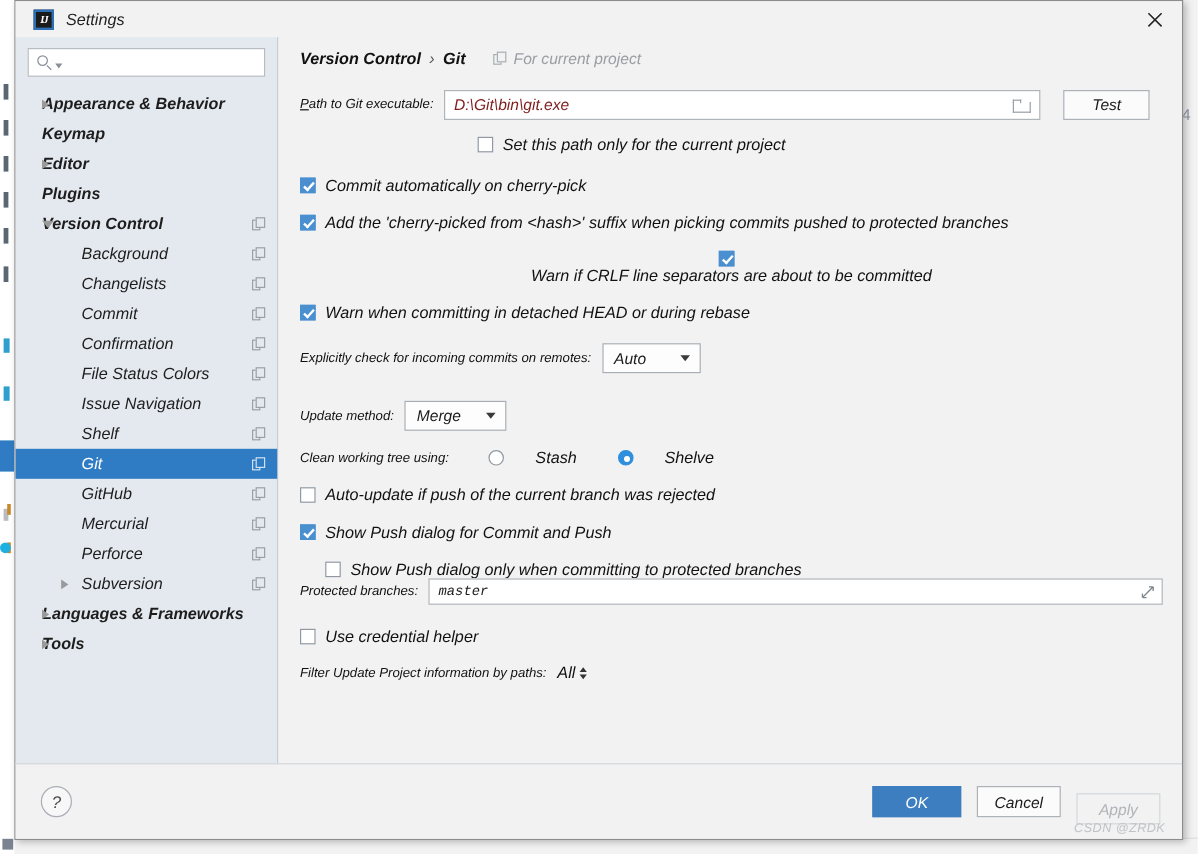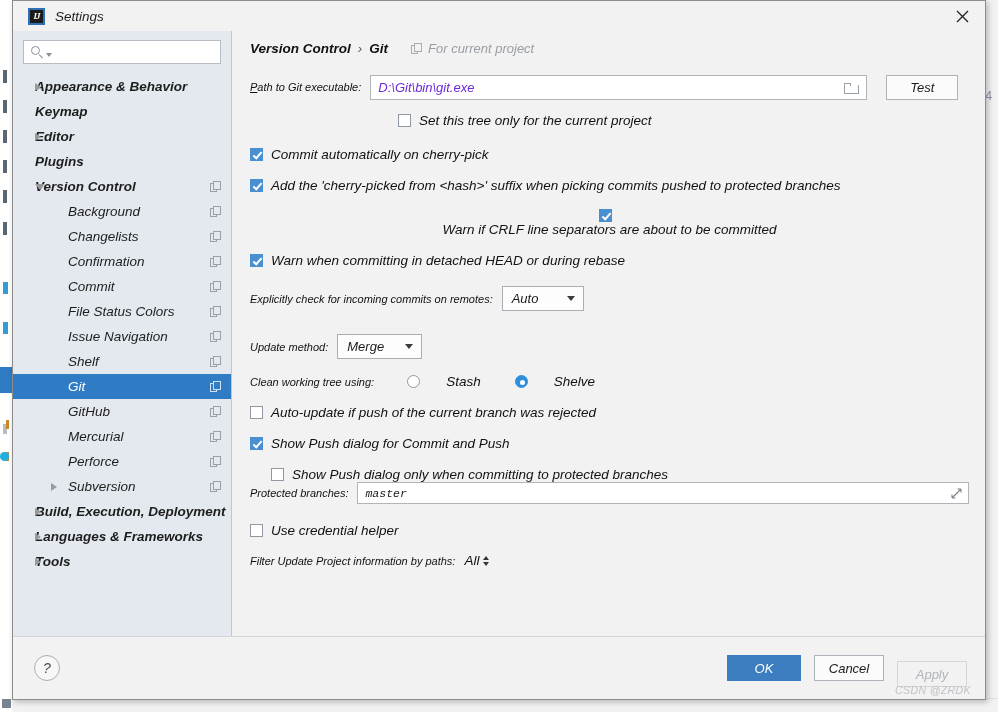--- a/index.html
+++ b/index.html
@@ -190,21 +190,21 @@
 
   .row { display: flex; align-items: center; }
 
   #path-row { margin-top: 9px; height: 26px; }
   .field-label { font-size: 11px; color: #111; }
   .underline-first::first-letter { text-decoration: underline; }
   #path-input {
     margin-left: 9px; width: 497px; height: 25px; box-sizing: border-box;
     background: #ffffff; border: 1px solid #b0b5ba;
     display: flex; align-items: center; padding-left: 7px;
-    font-size: 13px; color: #6d28d9; position: relative;
+    font-size: 13px; color: #7f1d1d; position: relative;
   }
   .folder-icon {
     position: absolute; right: 7px; top: 6px; width: 15px; height: 12px;
   }
   .folder-icon::before {
     content: ""; position: absolute; left: 0; bottom: 0;
     width: 15px; height: 9px;
     border: 1.3px solid #9aa0a7; border-top: none; box-sizing: border-box;
   }
   .folder-icon::after {
@@ -391,28 +391,28 @@
             </span>
           </div>
           <div class="tree-row child">
             <span>Changelists</span>
             <span class="copy-badge">
               <i></i>
               <em></em>
             </span>
           </div>
           <div class="tree-row child">
+            <span>Commit</span>
+            <span class="copy-badge">
+              <i></i>
+              <em></em>
+            </span>
+          </div>
+          <div class="tree-row child">
             <span>Confirmation</span>
-            <span class="copy-badge">
-              <i></i>
-              <em></em>
-            </span>
-          </div>
-          <div class="tree-row child">
-            <span>Commit</span>
             <span class="copy-badge">
               <i></i>
               <em></em>
             </span>
           </div>
           <div class="tree-row child">
             <span>File Status Colors</span>
             <span class="copy-badge">
               <i></i>
               <em></em>
@@ -460,24 +460,20 @@
               <em></em>
             </span>
           </div>
           <div class="tree-row child">
             <span class="arrow child-arrow"></span>
             <span>Subversion</span>
             <span class="copy-badge">
               <i></i>
               <em></em>
             </span>
-          </div>
-          <div class="tree-row top">
-            <span class="arrow"></span>
-            <span>Build, Execution, Deployment</span>
           </div>
           <div class="tree-row top">
             <span class="arrow"></span>
             <span>Languages &amp; Frameworks</span>
           </div>
           <div class="tree-row top">
             <span class="arrow"></span>
             <span>Tools</span>
           </div>
         </div>
@@ -502,21 +498,21 @@
         <span class="field-label underline-first">Path to Git executable:</span>
         <div id="path-input">
           <span>D:\Git\bin\git.exe</span>
           <span class="folder-icon"></span>
         </div>
         <div id="test-button">Test</div>
       </div>
 
       <div class="cbrow" style="margin-top:13px; margin-left:148px;">
         <span class="cb"></span>
-        <span>Set this tree only for the current project</span>
+        <span>Set this path only for the current project</span>
       </div>
 
       <div class="cbrow" style="margin-top:19px;text-align:right;">
         <span class="cb checked"></span>
         <span>Commit automatically on cherry-pick</span>
       </div>
 
       <div class="cbrow" style="margin-top:16px;">
         <span class="cb checked"></span>
         <span>Add the 'cherry-picked from &lt;hash&gt;' suffix when picking commits pushed to protected branches</span>

